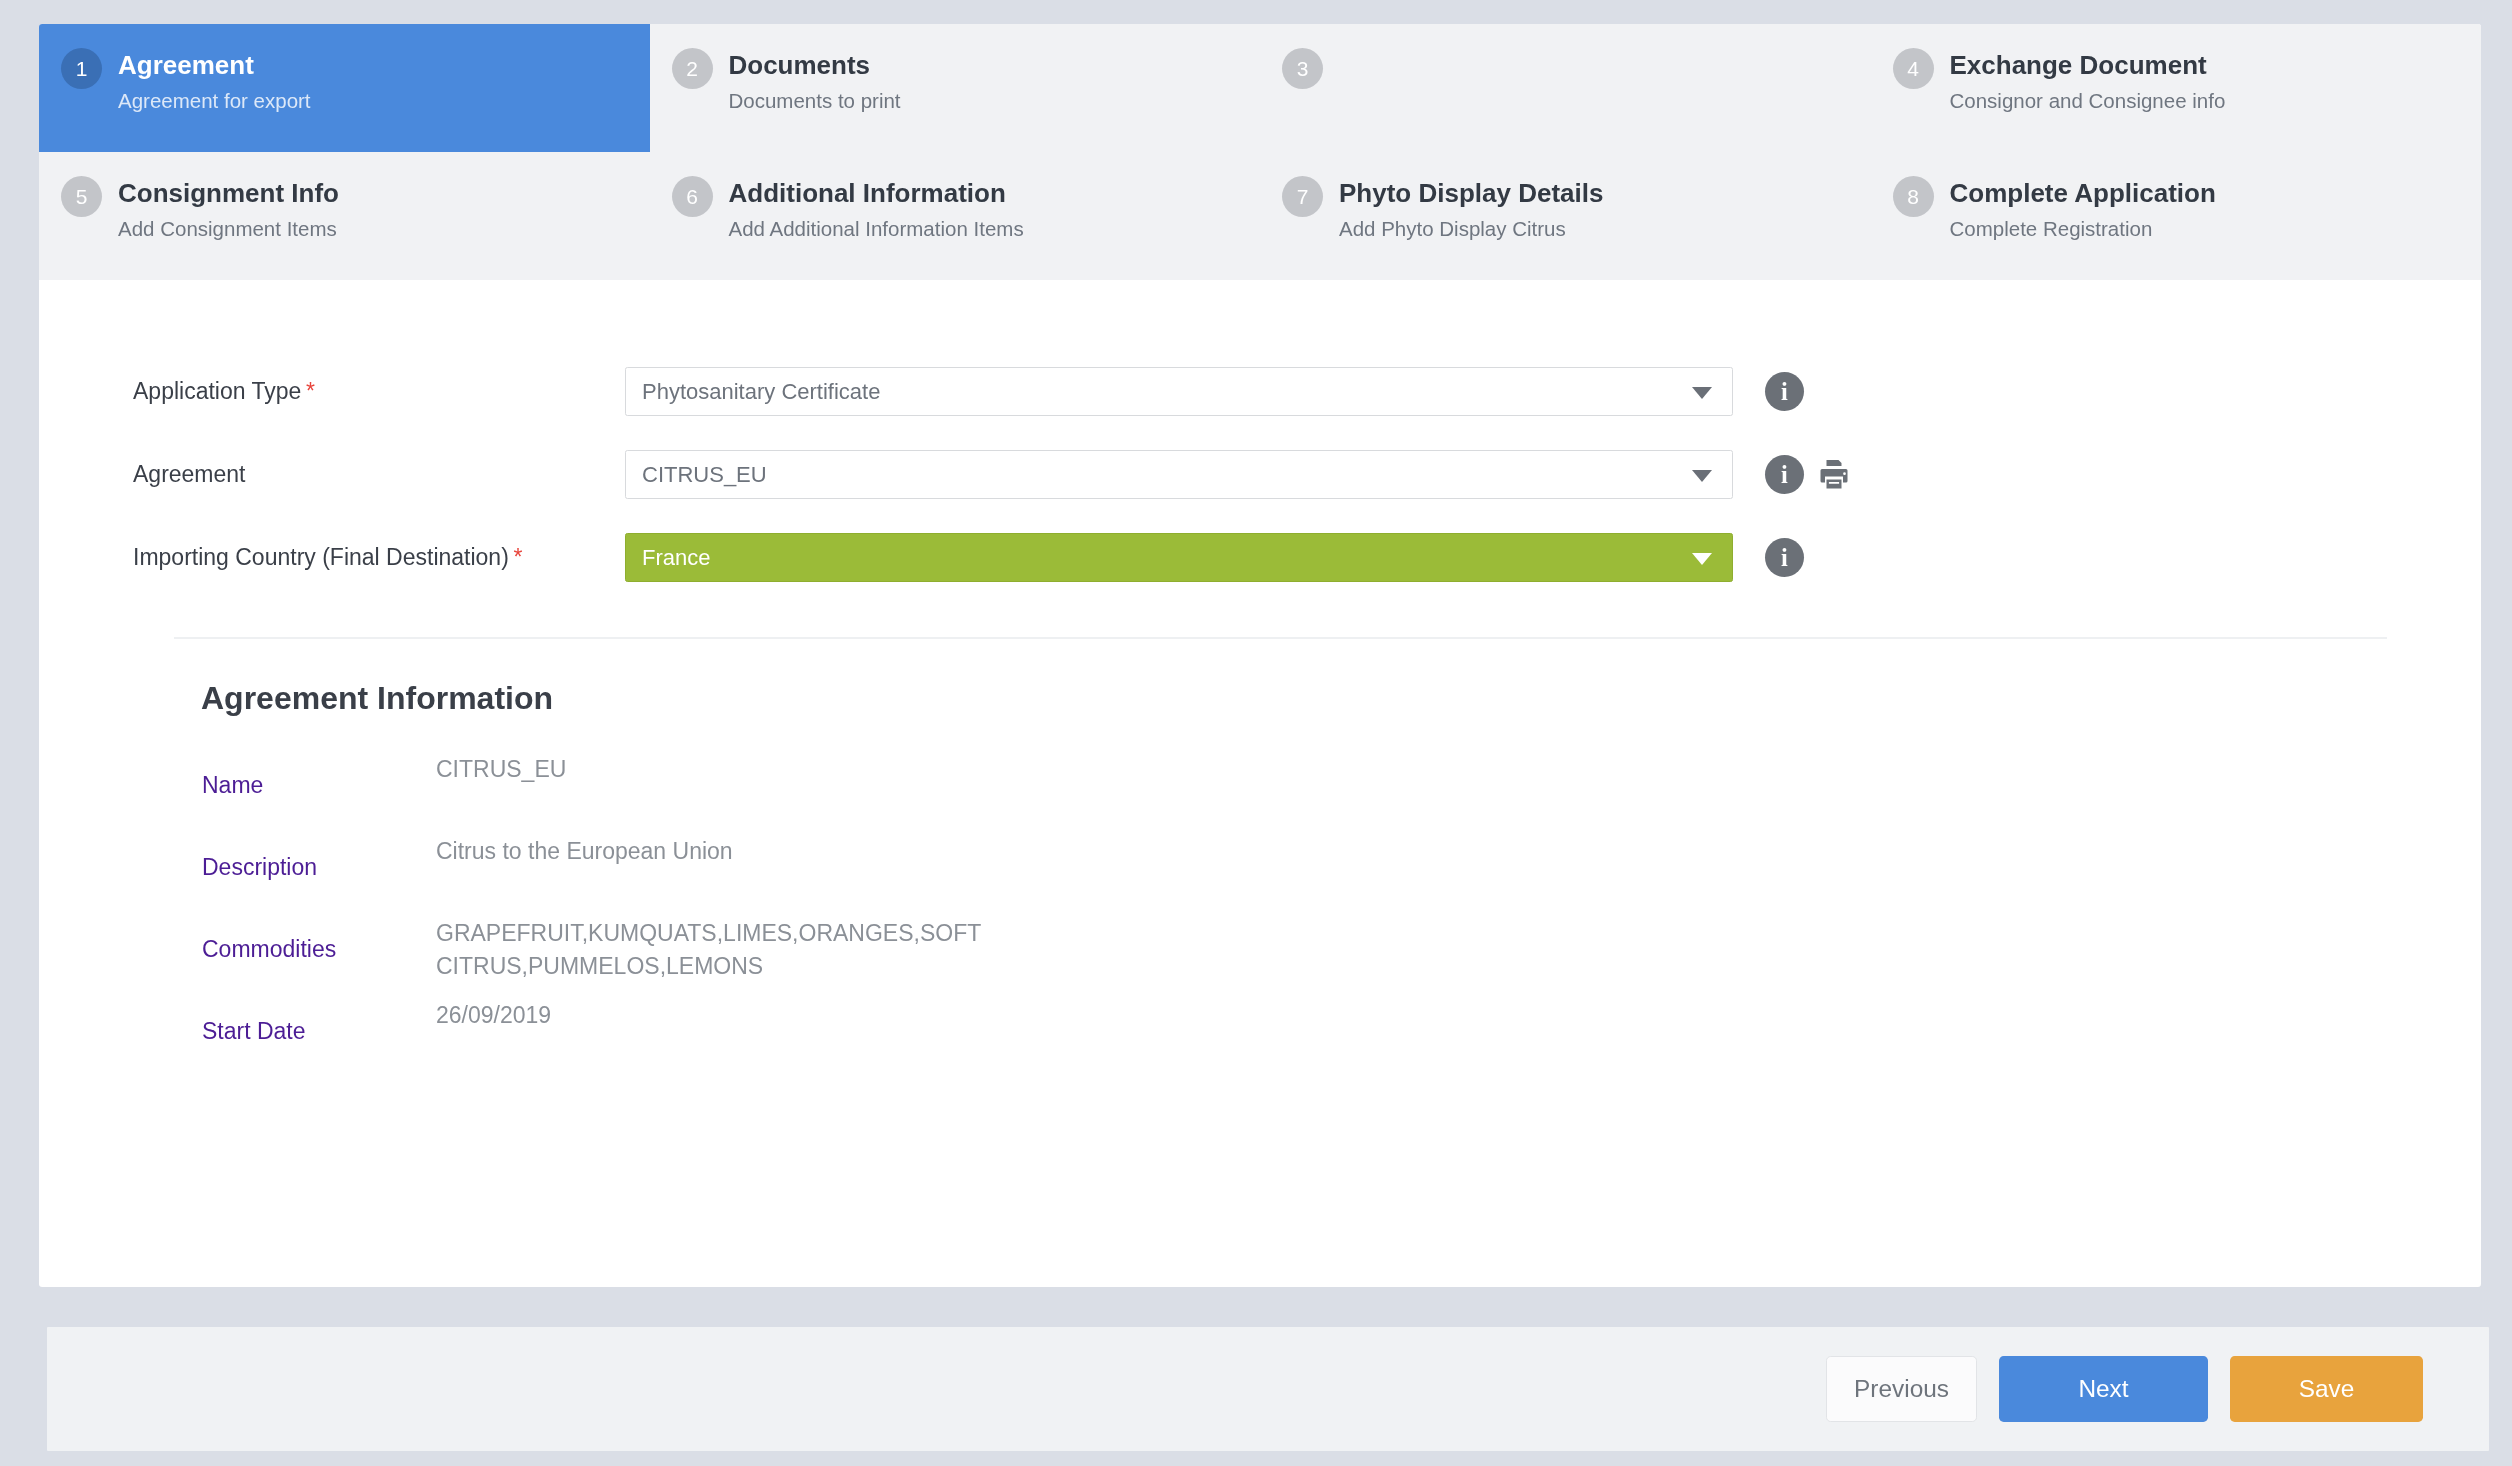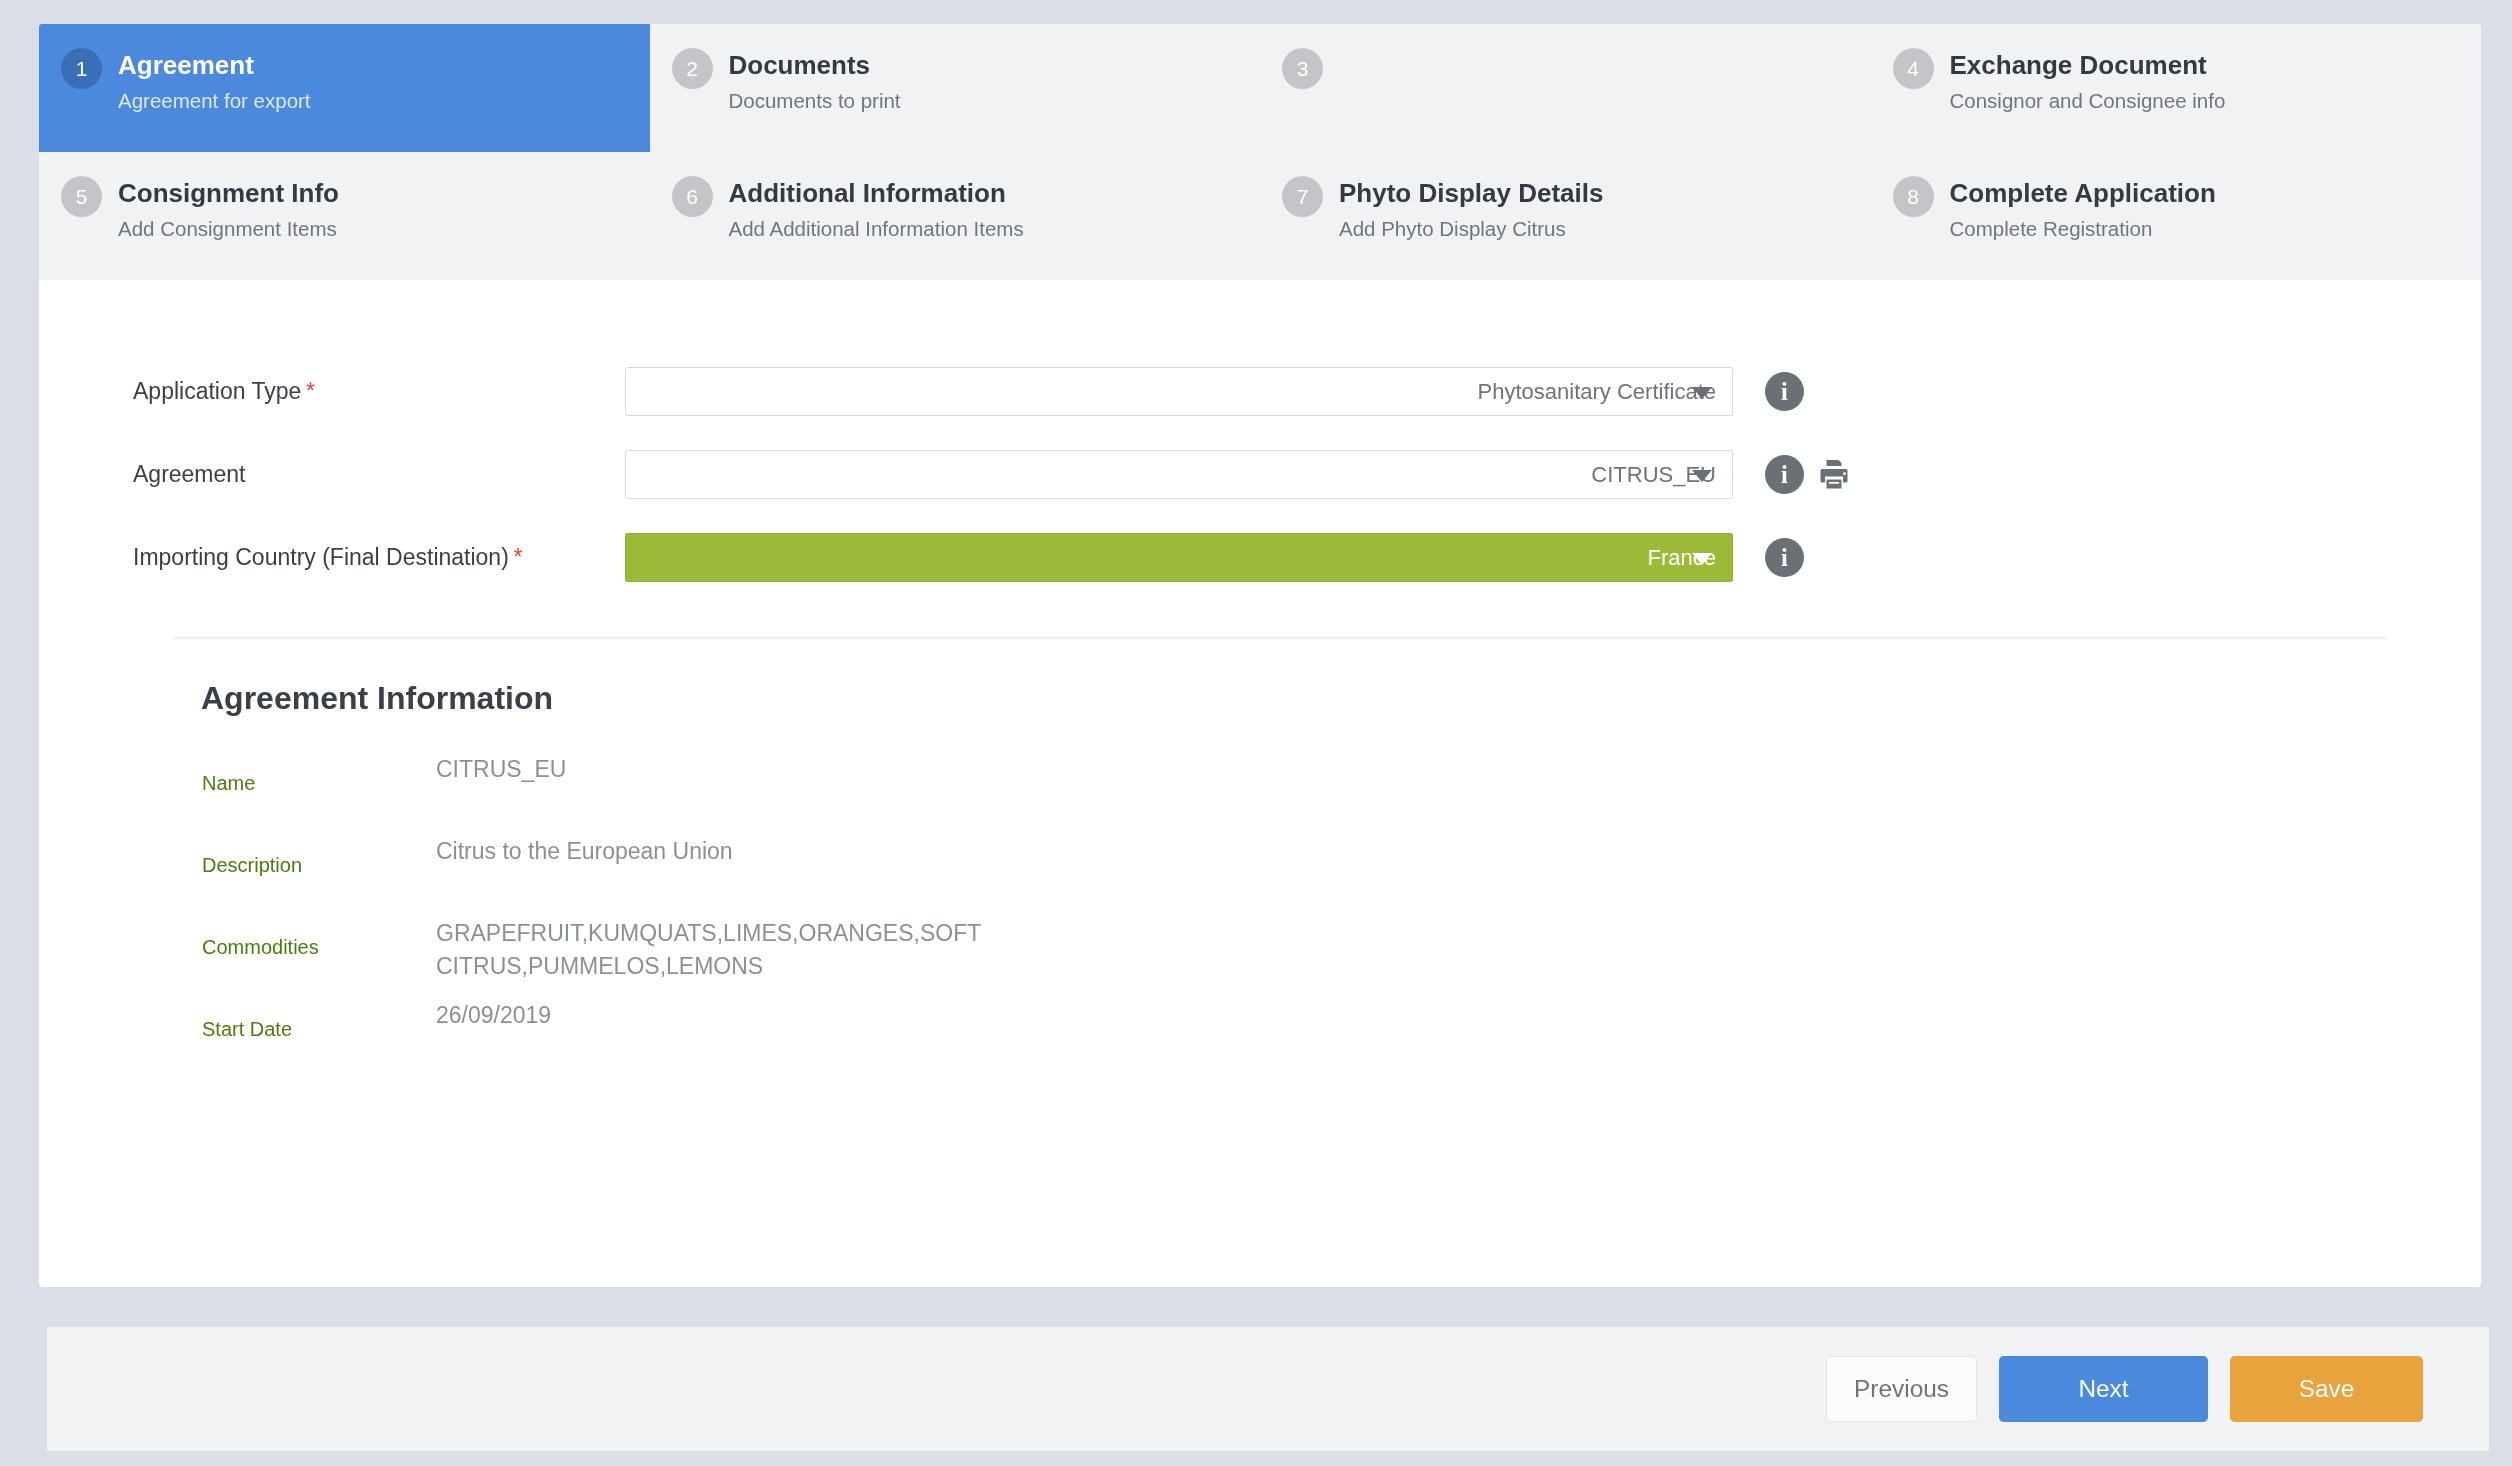--- a/index.html
+++ b/index.html
@@ -112,21 +112,20 @@
     border: 0.8px solid #d8dadd;
     border-radius: 2.4px;
     background: #ffffff;
     position: relative;
     display: flex;
     align-items: center;
     padding: 0 16px;
     font-size: 22px;
     color: #6d737c;
     cursor: pointer;
-    justify-content: flex-end;
   }
   .f-control.green {
     background: #9bbb38;
     border-color: #8fae2f;
     color: #ffffff;
   }
   .caret {
     position: absolute;
     right: 20.5px;
     top: 50%;
@@ -175,22 +174,22 @@
   .info-rows { padding-top: 30px; }
   .info-row {
     display: flex;
     align-items: flex-start;
     min-height: 82px;
     padding-left: 156px;
   }
   .i-label {
     width: 234px;
     flex: 0 0 234px;
-    font-size: 20px;
-    color: #4d7c0f;
+    font-size: 23px;
+    color: #4c1d95;
     padding-top: 25px;
   }
   .i-value {
     font-size: 23px;
     color: #8b9097;
     line-height: 1.42;
     padding-top: 6.3px;
     max-width: 599px;
   }
 

